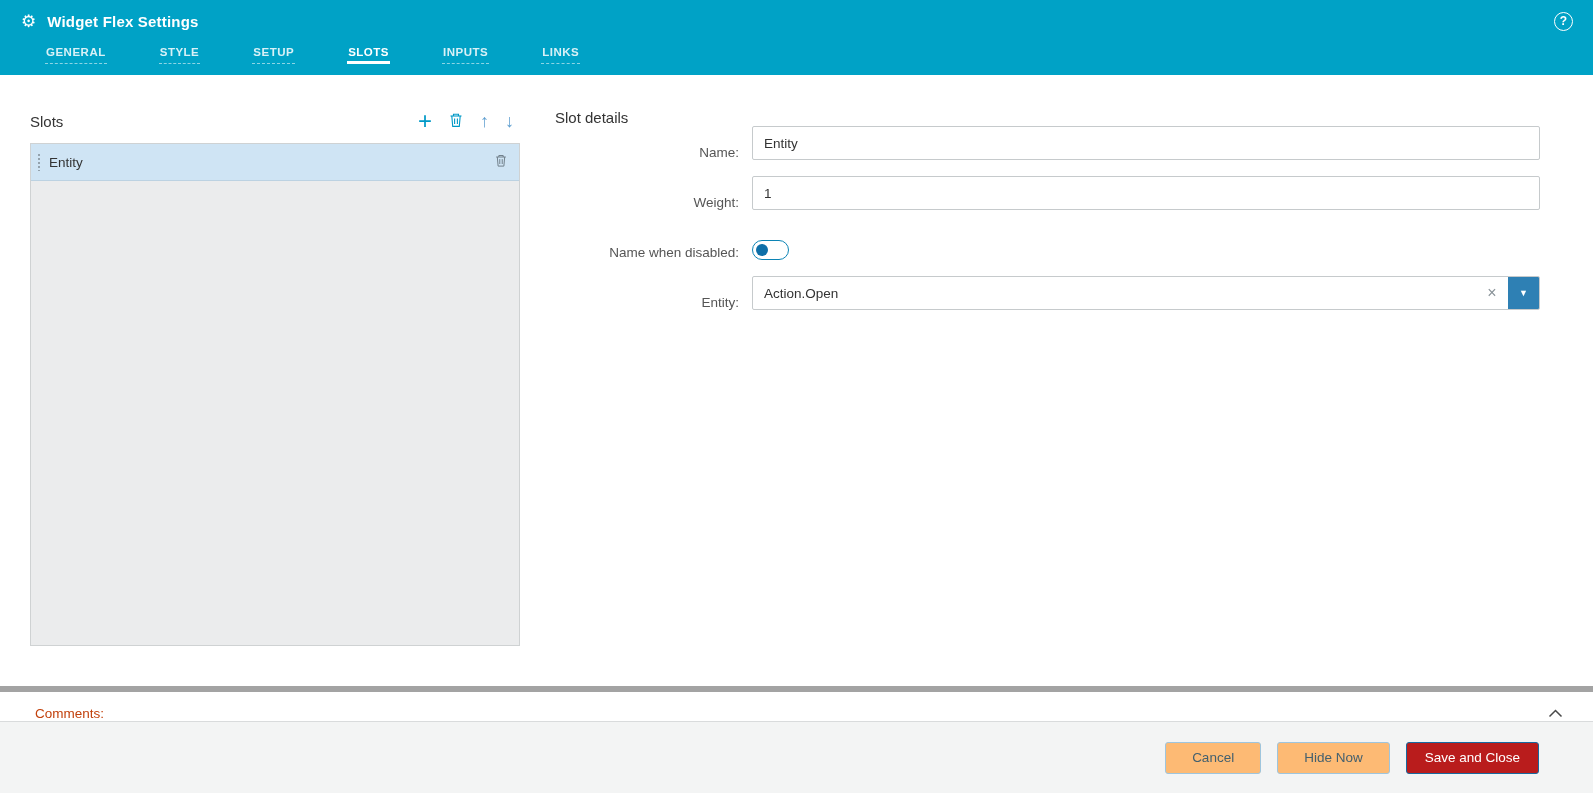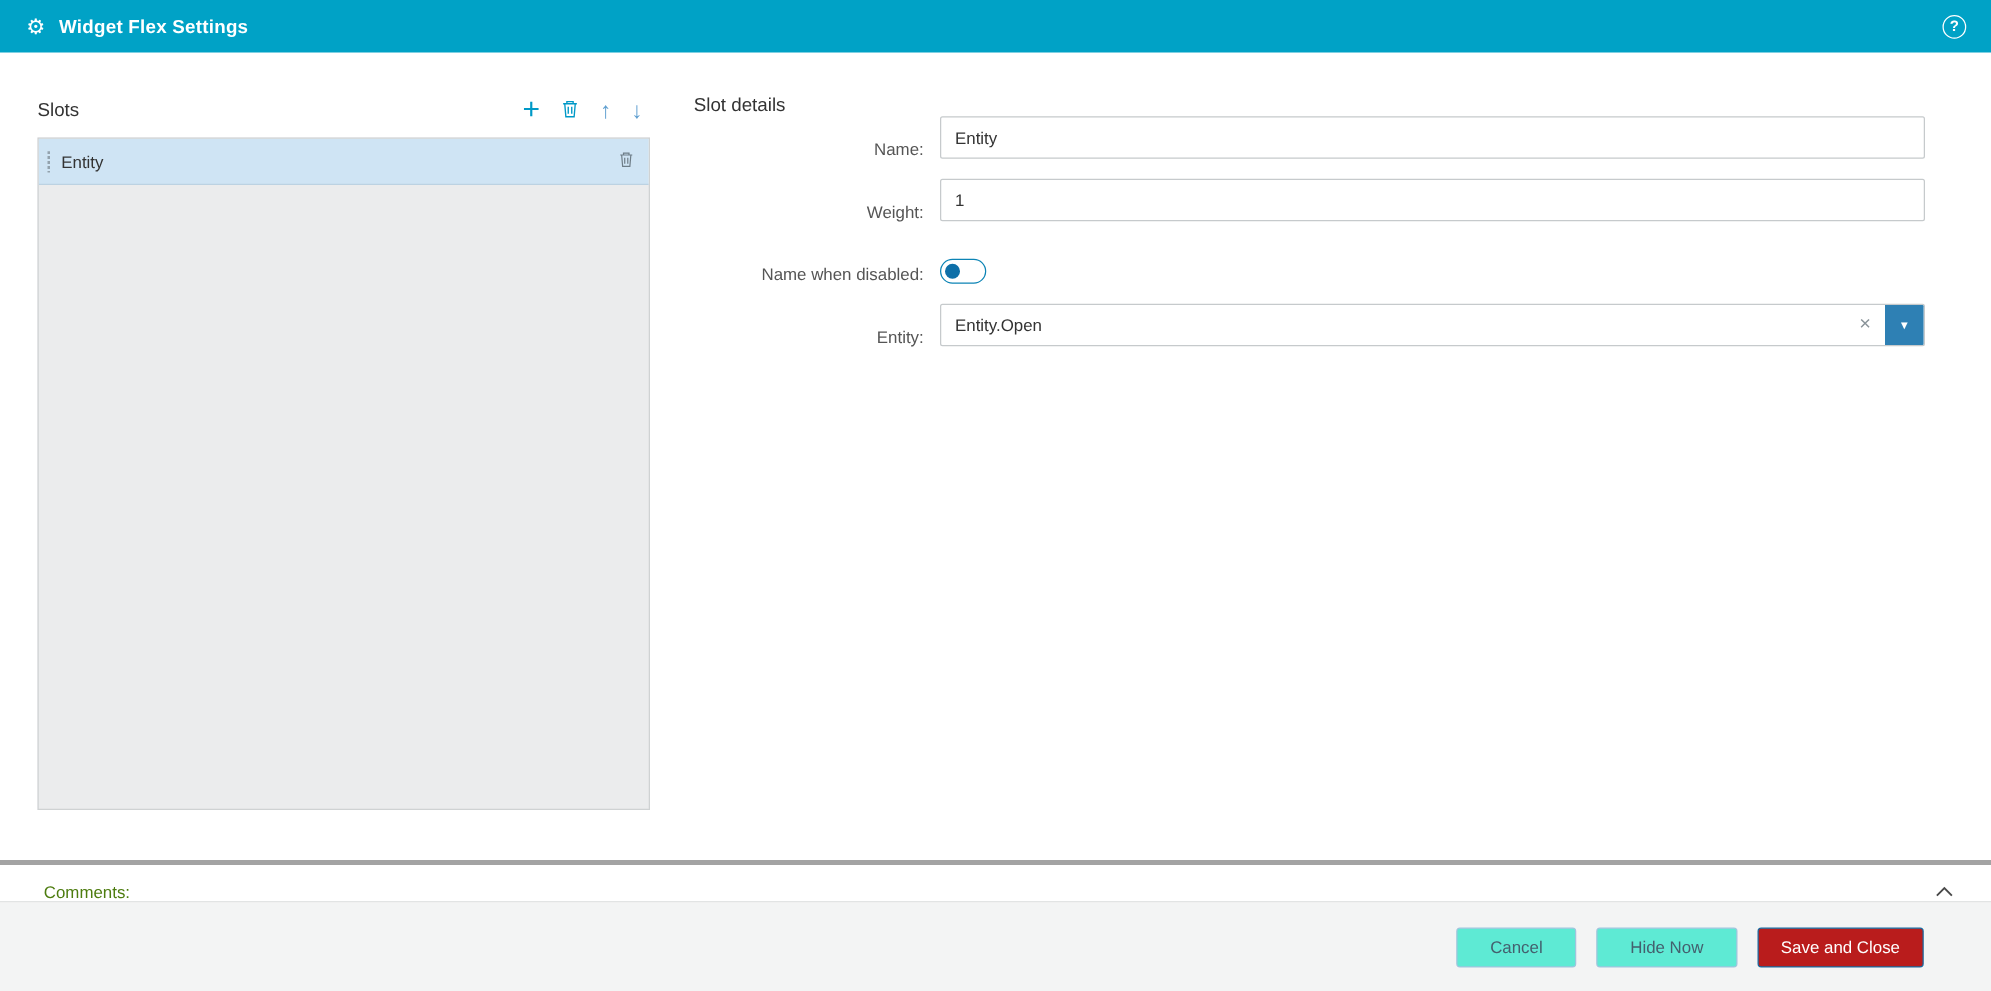--- a/index.html
+++ b/index.html
@@ -56,43 +56,51 @@
 
   .combobox { display:flex; align-items:stretch; height:34px; border:1px solid #c6cacc; border-radius:2px;
               background:#fff; overflow:hidden; }
   .combo-value { flex:1 1 auto; display:flex; align-items:center; padding:0 11px; font-size:13.5px; color:#333; }
   .combo-clear { flex:0 0 auto; background:none; border:none; color:#8a9399; font-size:16px; width:32px;
                  cursor:pointer; line-height:1; }
   .combo-drop { flex:0 0 31px; background:#2e80b4; border:none; color:#fff; font-size:9px; cursor:pointer;
                 display:flex; align-items:center; justify-content:center; }
 
   
-  .comments-bar { flex:0 0 31px; border-top:4px solid #a3a3a3; border-bottom:1px solid #d9dbdc;
-                  display:flex; align-items:center; padding:14px 30px 0 35px; color:#4d7c0f; font-size:13.5px;
+  .comments-bar { flex:0 0 31px; border-top:6px solid #a3a3a3; border-bottom:1px solid #d9dbdc;
+                  display:flex; align-items:center; padding:14px 30px 0 35px; color:#c2410c; font-size:13.5px;
                   cursor:pointer; background:#fff; }
   .comments-caret { margin-left:auto; display:flex; align-items:center; }
 
   
   .footer { flex:0 0 71px; background:#f3f4f4; display:flex; align-items:center; justify-content:flex-end;
             gap:16px; padding-right:54px; }
   .btn { height:32px; border-radius:3px; font-family:inherit; font-size:13.5px; cursor:pointer; }
-  .btn-secondary { background:#5eead4; border:1px solid #9ec5dd; color:#44606e; padding:4px 26px; }
+  .btn-secondary { background:#fdba74; border:1px solid #9ec5dd; color:#44606e; padding:4px 26px; }
   .btn-primary { background:#b91c1c; border:1px solid #17699f; color:#fff; padding:0 18px; }
 </style>
 </head>
 <body>
 
 <div class="app">
 
   <header class="topbar">
     <div class="title-row">
       <span class="gear">⚙</span>
       <h1 class="dialog-title">Widget Flex Settings</h1>
       <button class="help-btn">?</button>
     </div>
+    <nav class="tabs">
+      <button class="tab">GENERAL</button>
+      <button class="tab">STYLE</button>
+      <button class="tab">SETUP</button>
+      <button class="tab active">SLOTS</button>
+      <button class="tab">INPUTS</button>
+      <button class="tab">LINKS</button>
+    </nav>
   </header>
 
   <main class="main">
 
     <section class="slots-panel">
       <div class="panel-head">
         <h2 class="panel-title">Slots</h2>
         <div class="slot-toolbar">
           <button class="tool-btn tool-plus">
             <span>+</span>
@@ -156,21 +164,21 @@
           <button class="toggle">
             <span class="knob"></span>
           </button>
         </div>
       </div>
 
       <div class="form-row">
         <label class="form-label">Entity:</label>
         <div class="form-field">
           <div class="combobox">
-            <span class="combo-value">Entity.Open</span>
+            <span class="combo-value">Action.Open</span>
             <button class="combo-clear">×</button>
             <button class="combo-drop">
               <span>▼</span>
             </button>
           </div>
         </div>
       </div>
     </section>
   </main>
 

